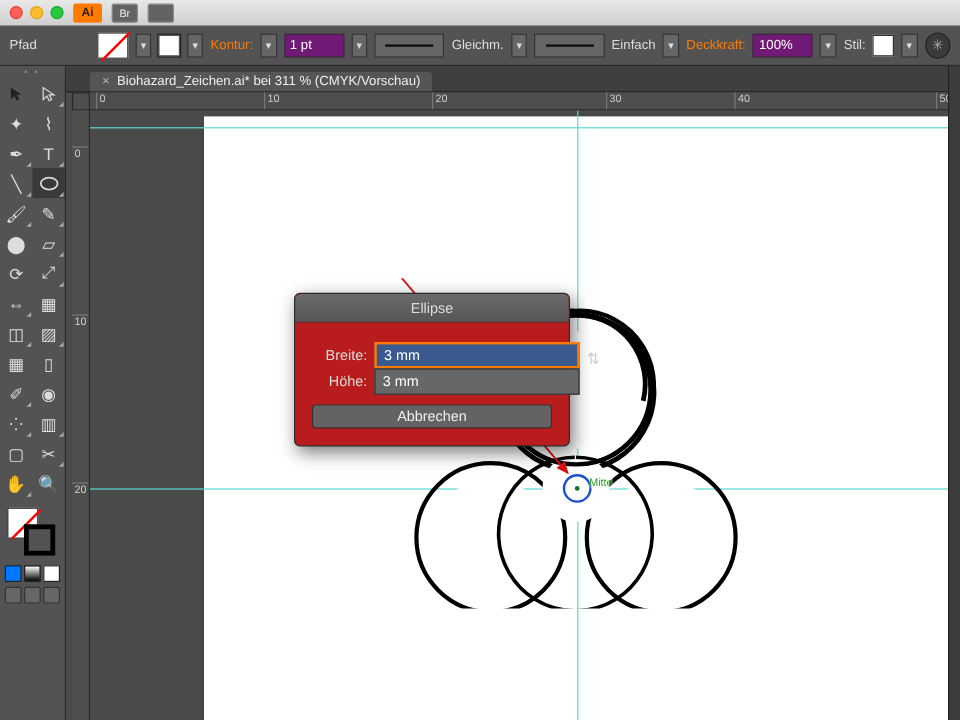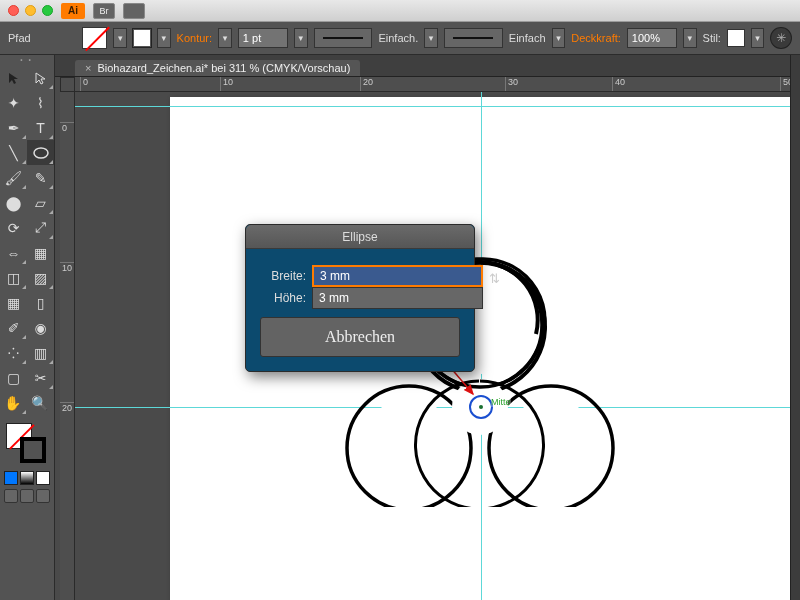--- a/index.html
+++ b/index.html
@@ -17,21 +17,21 @@
 .title-icon { width: 22px; height: 16px; background: #636363; border: 1px solid #888; border-radius: 2px; }
 
 
 .control-bar { height: 33px; background: #535353; border-bottom: 1px solid #2b2b2b; display: flex; align-items: center; padding: 0 8px; gap: 6px; font-size: 11px; color: #ddd; }
 .control-bar .label { color: #ddd; }
 .swatch { width: 26px; height: 22px; position: relative; border: 1px solid #333; background: #fff; }
 .swatch .diag { position: absolute; inset: 0; }
 .swatch .diag::after { content: ""; position: absolute; left: -2px; top: 50%; width: 140%; height: 2px; background: red; transform: rotate(-45deg); }
 .swatch-small { width: 18px; height: 18px; background: #fff; border: 1px double #555; outline: 1px solid #222; }
 .orange-lbl { color: #ff7b00; }
-.ctl-input { background: #737373; border: 1px solid #333; color: #fff; height: 20px; font-size: 11px; padding: 0 4px; }
+.ctl-input { background: #701a75; border: 1px solid #333; color: #fff; height: 20px; font-size: 11px; padding: 0 4px; }
 .drop { width: 14px; height: 20px; background: #666; border: 1px solid #333; display: flex; align-items: center; justify-content: center; }
 .drop::after { content: "▾"; font-size: 9px; color: #ddd; }
 .stroke-preview { width: 60px; height: 20px; background: #666; border: 1px solid #333; display: flex; align-items: center; justify-content: center; }
 .stroke-preview .line { width: 40px; height: 2px; background: #111; }
 .style-swatch { width: 18px; height: 18px; background: #fff; border: 1px solid #333; }
 .gear { width: 22px; height: 22px; border-radius: 50%; background: #3a3a3a; border: 1px solid #222; display: flex; align-items: center; justify-content: center; color: #aaa; font-size: 12px; margin-left: auto; }
 
 
 .doc-tabs { height: 22px; background: #3f3f3f; display: flex; align-items: flex-end; padding-left: 75px; border-bottom: 1px solid #222; position: relative; }
 .side-arrow { position: absolute; left: 0; top: 0; width: 18px; height: 22px; background: #3f3f3f; color: #bbb; font-size: 10px; display: flex; align-items: center; justify-content: center; }
@@ -73,30 +73,30 @@
 .biohazard { position: absolute; left: 255px; top: 115px; width: 300px; height: 300px; }
 .biohazard svg { width: 100%; height: 100%; }
 .center-ring { position: absolute; left: 394px; top: 303px; width: 24px; height: 24px; border: 2px solid #1a4fd0; border-radius: 50%; }
 .center-dot { position: absolute; left: 404px; top: 313px; width: 4px; height: 4px; background: #1a7030; border-radius: 50%; }
 .center-label { position: absolute; left: 416px; top: 305px; font-size: 9px; color: #2aa12a; background: rgba(255,255,255,.3); }
 
 
 .arrow-svg { position: absolute; left: 230px; top: 130px; width: 200px; height: 200px; pointer-events: none; }
 
 
-.dialog { position: absolute; left: 170px; top: 132px; width: 230px; background: #0c4a6e; border: 1px solid #2b2b2b; border-radius: 5px; box-shadow: 3px 5px 14px rgba(0,0,0,.5); }
+.dialog { position: absolute; left: 170px; top: 152px; width: 230px; background: #b91c1c; border: 1px solid #2b2b2b; border-radius: 5px; box-shadow: 3px 5px 14px rgba(0,0,0,.5); }
 .dlg-title { height: 24px; background: linear-gradient(#6a6a6a,#565656); border-radius: 5px 5px 0 0; text-align: center; color: #ddd; font-size: 12px; line-height: 24px; border-bottom: 1px solid #3a3a3a; }
 .dlg-body { padding: 16px 14px 14px; }
 .dlg-row { display: flex; align-items: center; gap: 6px; }
 .dlg-row label { color: #ddd; font-size: 12px; width: 46px; text-align: right; }
 .dlg-input { flex: 1; height: 22px; background: #676767; border: 1px solid #333; color: #fff; font-size: 12px; padding: 0 6px; }
 .dlg-input.hl { background: #3a5a8f; border: 2px solid #ff7b00; }
 .link-icon { width: 16px; height: 26px; display: flex; align-items: center; justify-content: center; color: #ccc; font-size: 13px; }
 .dlg-buttons { display: flex; gap: 8px; margin-top: 8px; }
-.dlg-btn { flex: 1; height: 40px; background: #636363; border: 1px solid #333; color: #eee; font-size: 16px; border-radius: 3px; cursor: pointer; font-family: Liberation Serif, serif; }
+.dlg-btn { flex: 1; height: 20px; background: #636363; border: 1px solid #333; color: #eee; font-size: 12px; border-radius: 3px; cursor: pointer; }
 
 
 .right-edge { position: absolute; right: 0; top: 55px; bottom: 0; width: 10px; background: #3c3c3c; border-left: 1px solid #222; }
 </style>
 </head>
 <body>
 
 <div class="title-bar">
   <div class="traffic">
     <span class="tl-close"></span>
@@ -117,21 +117,21 @@
   <div class="drop"></div>
   <div class="swatch-small"></div>
   <div class="drop"></div>
   <span class="orange-lbl">Kontur:</span>
   <div class="drop"></div>
   <input class="ctl-input" style="width: 50px;" value="1 pt">
   <div class="drop"></div>
   <div class="stroke-preview">
       <div class="line"></div>
     </div>
-  <span>Einfach.</span>
+  <span>Gleichm.</span>
   <div class="drop"></div>
   <div class="stroke-preview">
       <div class="line"></div>
     </div>
   <span>Einfach</span>
   <div class="drop"></div>
   <span class="orange-lbl">Deckkraft:</span>
   <input class="ctl-input" style="width: 50px;" value="100%">
   <div class="drop"></div>
   <span>Stil:</span>

